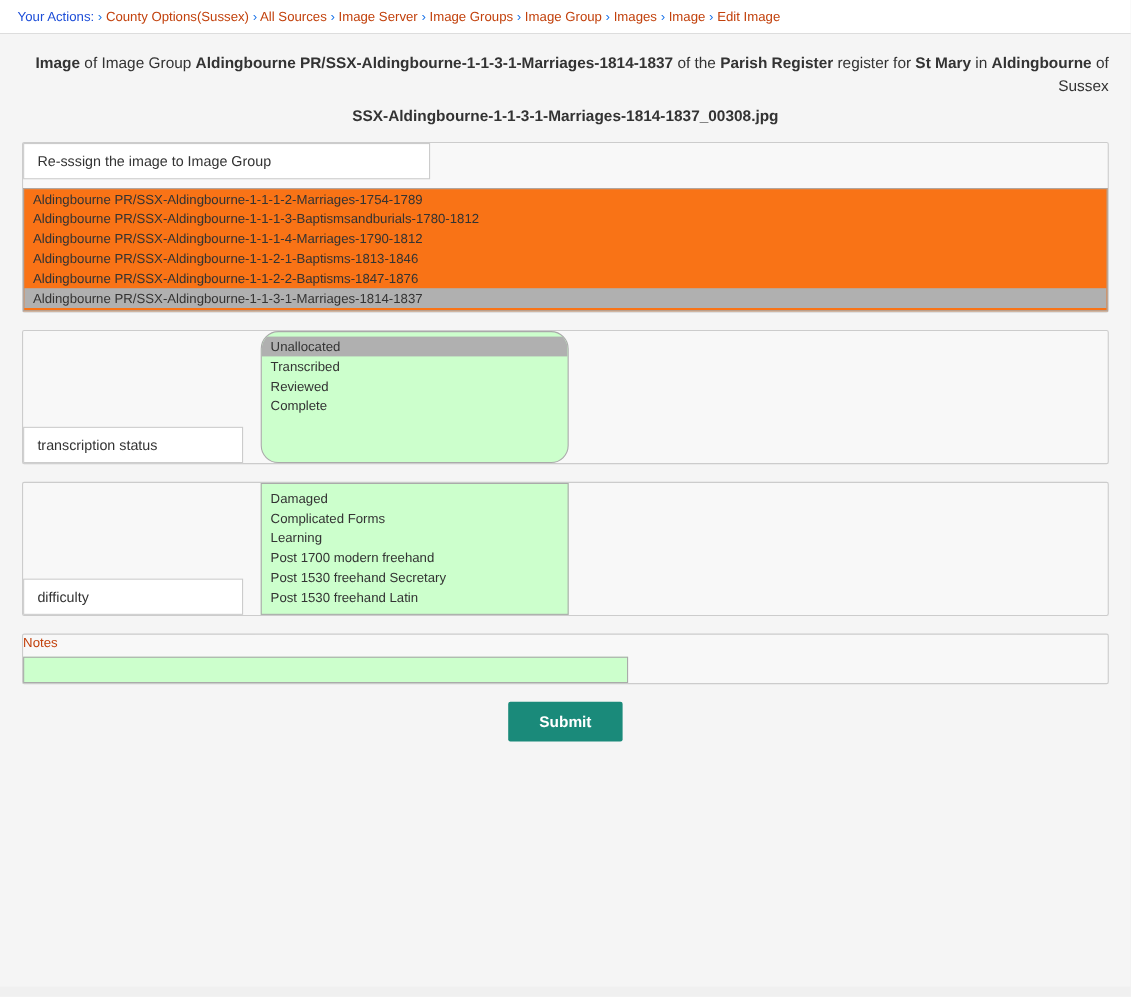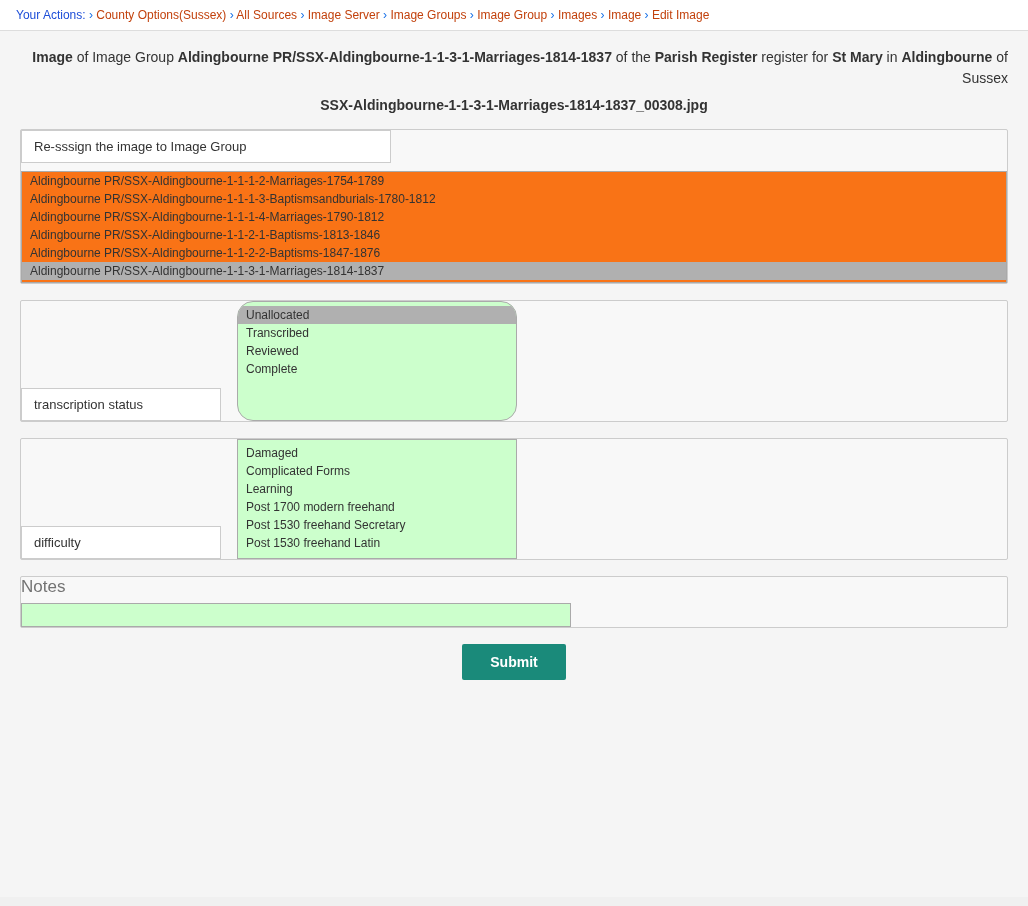--- a/index.html
+++ b/index.html
@@ -94,23 +94,23 @@
       border-radius: 16px;
     }
     .difficulty-listbox {
       width: 280px;
       height: 120px;
     }
     .notes-section {
       margin-top: 4px;
     }
     .notes-label {
-      font-size: 17px;
+      font-size: 12px;
       margin-bottom: 6px;
-      color: #737373;
+      color: #c2410c;
     }
     .notes-input {
       width: 550px;
       height: 24px;
       background: #ccffcc;
       border: 1px solid #aaa;
       padding: 2px 4px;
       font-size: 12px;
     }
     .submit-btn {

